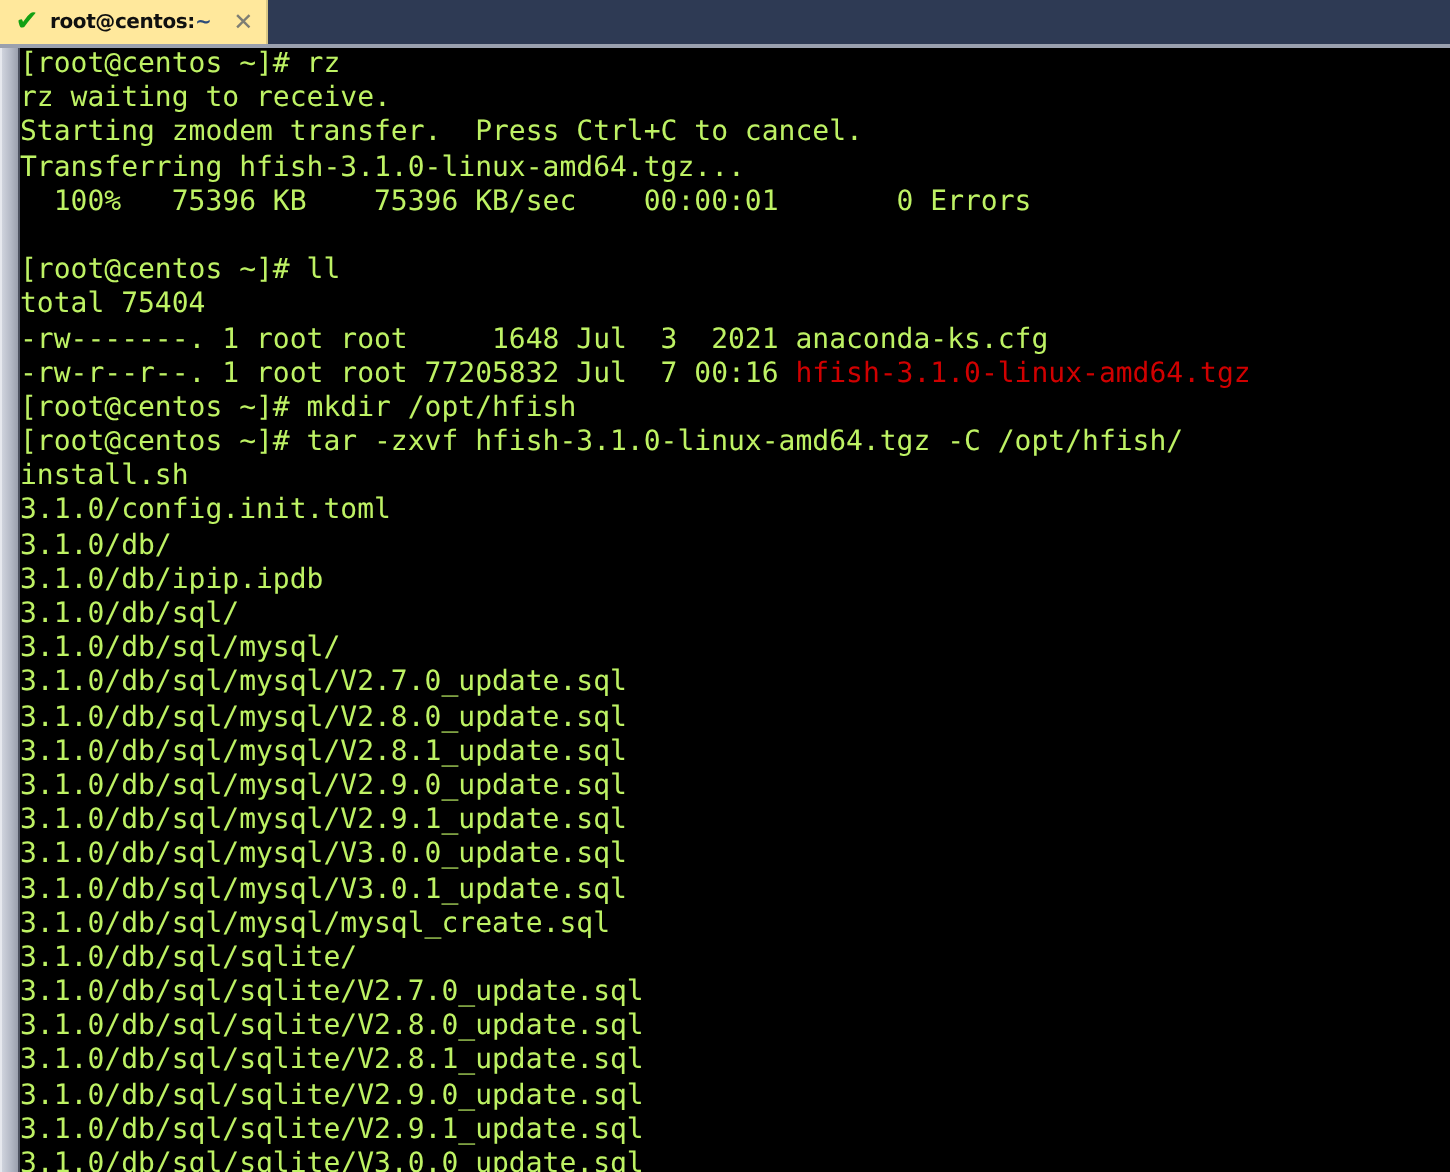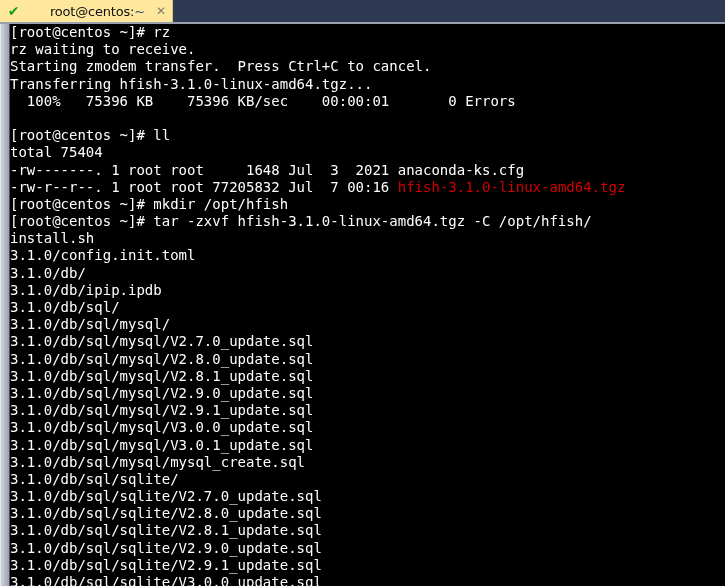--- a/index.html
+++ b/index.html
@@ -48,26 +48,25 @@
     height: 13px;
     line-height: 13px;
     color: #13a013;
     font-size: 14px;
     font-weight: bold;
     font-family: "DejaVu Sans", sans-serif;
     text-align: center;
   }
   .tab-title {
     font-family: "DejaVu Sans", sans-serif;
-    font-size: 13px;
-    font-weight: normal;
+    font-size: 10px;
+    font-weight: bold;
     color: #101010;
     letter-spacing: -0.2px;
     white-space: nowrap;
-    margin-left: 25px;
   }
   .tab-title .tilde { color: #2b4a7a; }
   .tab-close {
     margin-left: 6px;
     font-family: "DejaVu Sans", sans-serif;
     font-size: 12px;
     font-weight: bold;
     color: #7e7e74;
     line-height: 1;
     cursor: default;
@@ -125,21 +124,21 @@
     color: #d9d9d9;
     white-space: pre;
     letter-spacing: 0px;
   }
   .line {
     height: 17.2px;
     white-space: pre;
     color: #dcdcdc;
   }
   .fg-red { color: #d00000; text-align: center; }
-  .fg-white { color: #ffffff; }
+  .fg-white { color: #bef264; }
 </style>
 </head>
 <body>
 
 <div id="app">
 
   <div class="titlebar">
     <div class="tab">
       <span class="tab-check">✔</span>
       <span class="tab-title"><span>root@centos:</span><span class="tilde">~</span></span>

